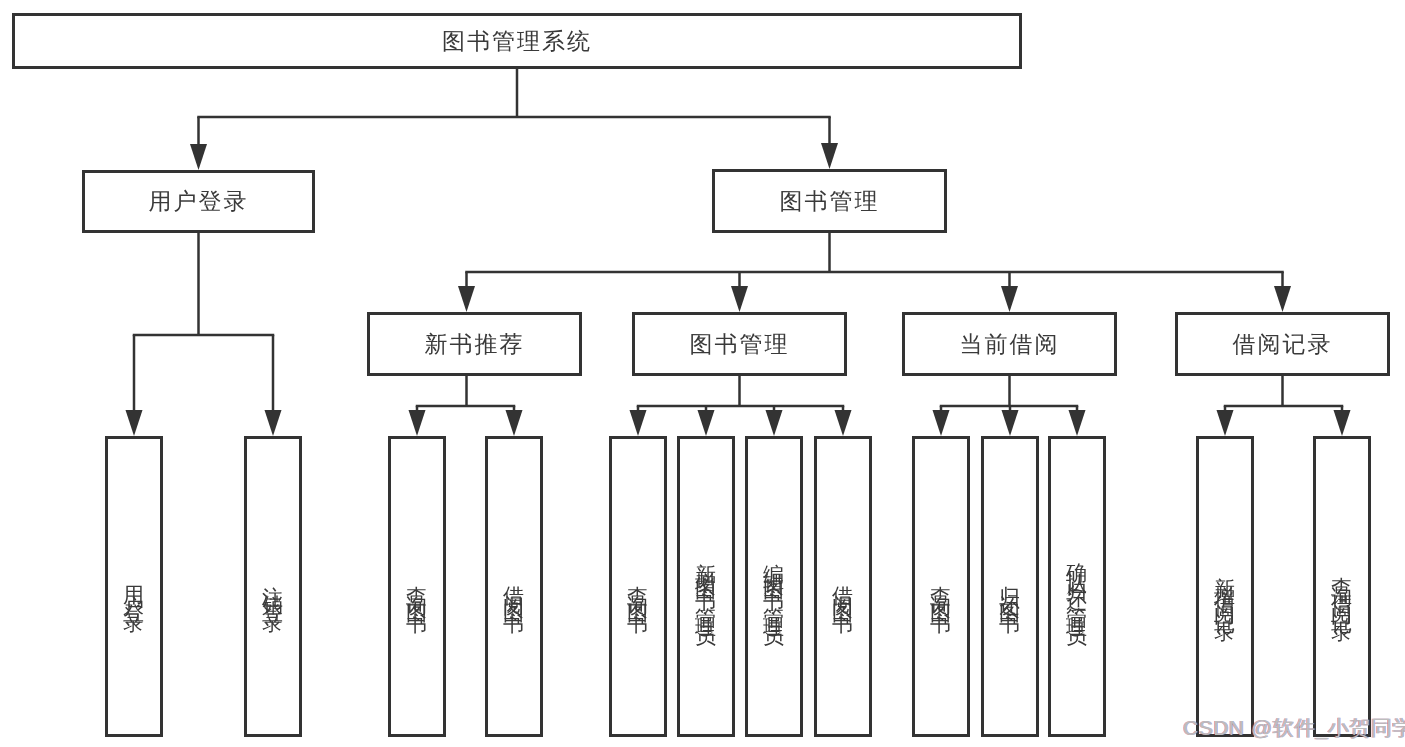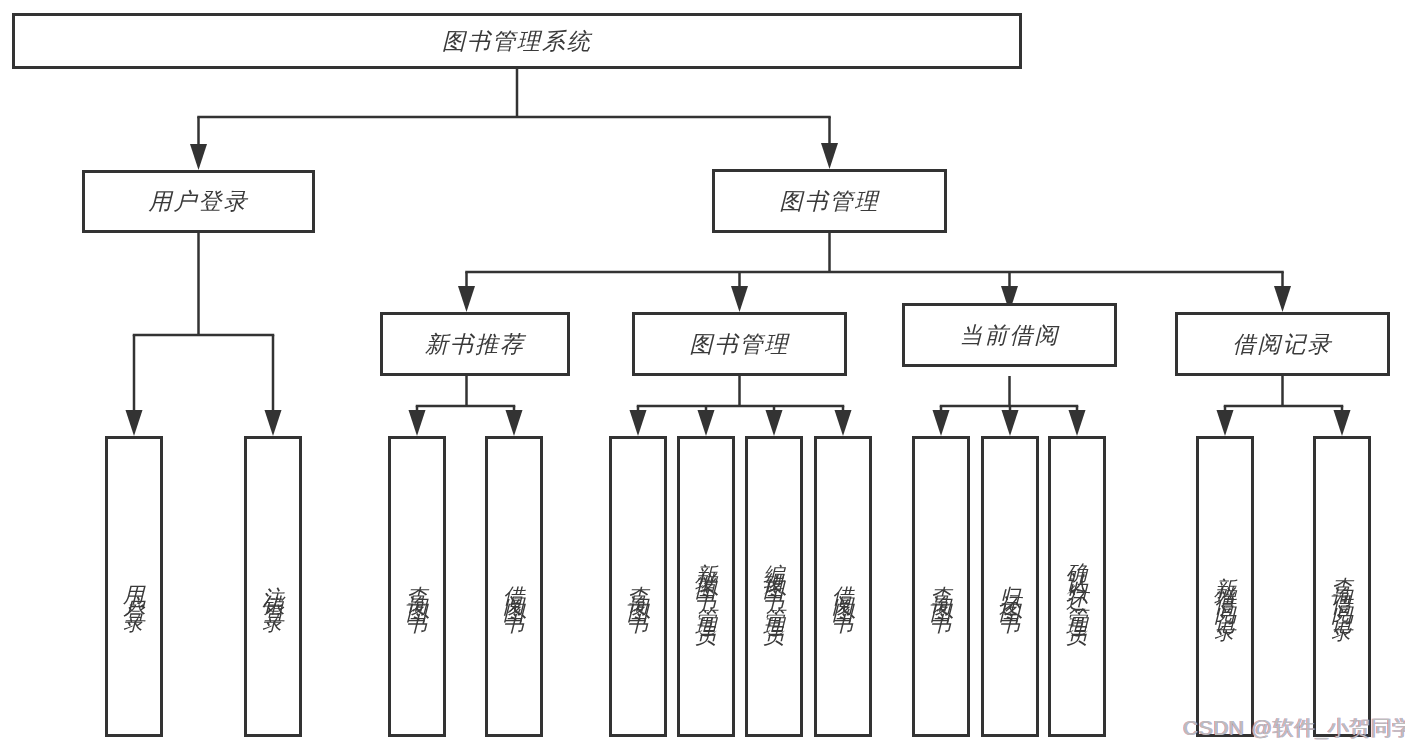--- a/index.html
+++ b/index.html
@@ -15,21 +15,20 @@
   .box{
     position:absolute;
     box-sizing:border-box;
     border:3px solid #333333;
     background:#ffffff;
     display:flex;
     align-items:center;
     justify-content:center;
     z-index:2;
     color:#3a3a3a;
-    font-style:italic;
   }
   .box.h{
     font-size:23px;
     letter-spacing:2px;
     white-space:nowrap;
   }
   .box.v{
     writing-mode:vertical-rl;
     text-orientation:mixed;
     font-size:21px;
@@ -106,23 +105,23 @@
       <polygon points="1225,436 1216.5,410 1233.5,410" fill="#333333"></polygon>
       <line x1="1342" y1="406" x2="1342" y2="418" stroke="#333333" stroke-width="2.5"></line>
       <polygon points="1342,436 1333.5,410 1350.5,410" fill="#333333"></polygon>
     </svg>
 
   <div class="box h" style="left:12px;top:13px;width:1010px;height:56px">图书管理系统</div>
 
   <div class="box h" style="left:82px;top:170px;width:233px;height:63px">用户登录</div>
   <div class="box h" style="left:712px;top:169px;width:235px;height:64px">图书管理</div>
 
-  <div class="box h" style="left:380px;top:312px;width:190px;height:64px">新书推荐</div>
+  <div class="box h" style="left:367px;top:312px;width:215px;height:64px">新书推荐</div>
   <div class="box h" style="left:632px;top:312px;width:215px;height:64px">图书管理</div>
-  <div class="box h" style="left:902px;top:303px;width:215px;height:64px">当前借阅</div>
+  <div class="box h" style="left:902px;top:312px;width:215px;height:64px">当前借阅</div>
   <div class="box h" style="left:1175px;top:312px;width:215px;height:64px">借阅记录</div>
 
   <div class="box v" style="left:105px;top:436px;width:58px;height:301px">用户登录</div>
   <div class="box v" style="left:244px;top:436px;width:58px;height:301px">注销登录</div>
 
   <div class="box v" style="left:388px;top:436px;width:58px;height:301px">查询图书</div>
   <div class="box v" style="left:485px;top:436px;width:58px;height:301px">借阅图书</div>
 
   <div class="box v" style="left:609px;top:436px;width:58px;height:301px">查询图书</div>
   <div class="box v" style="left:677px;top:436px;width:58px;height:301px">新增图书（管理员）</div>

